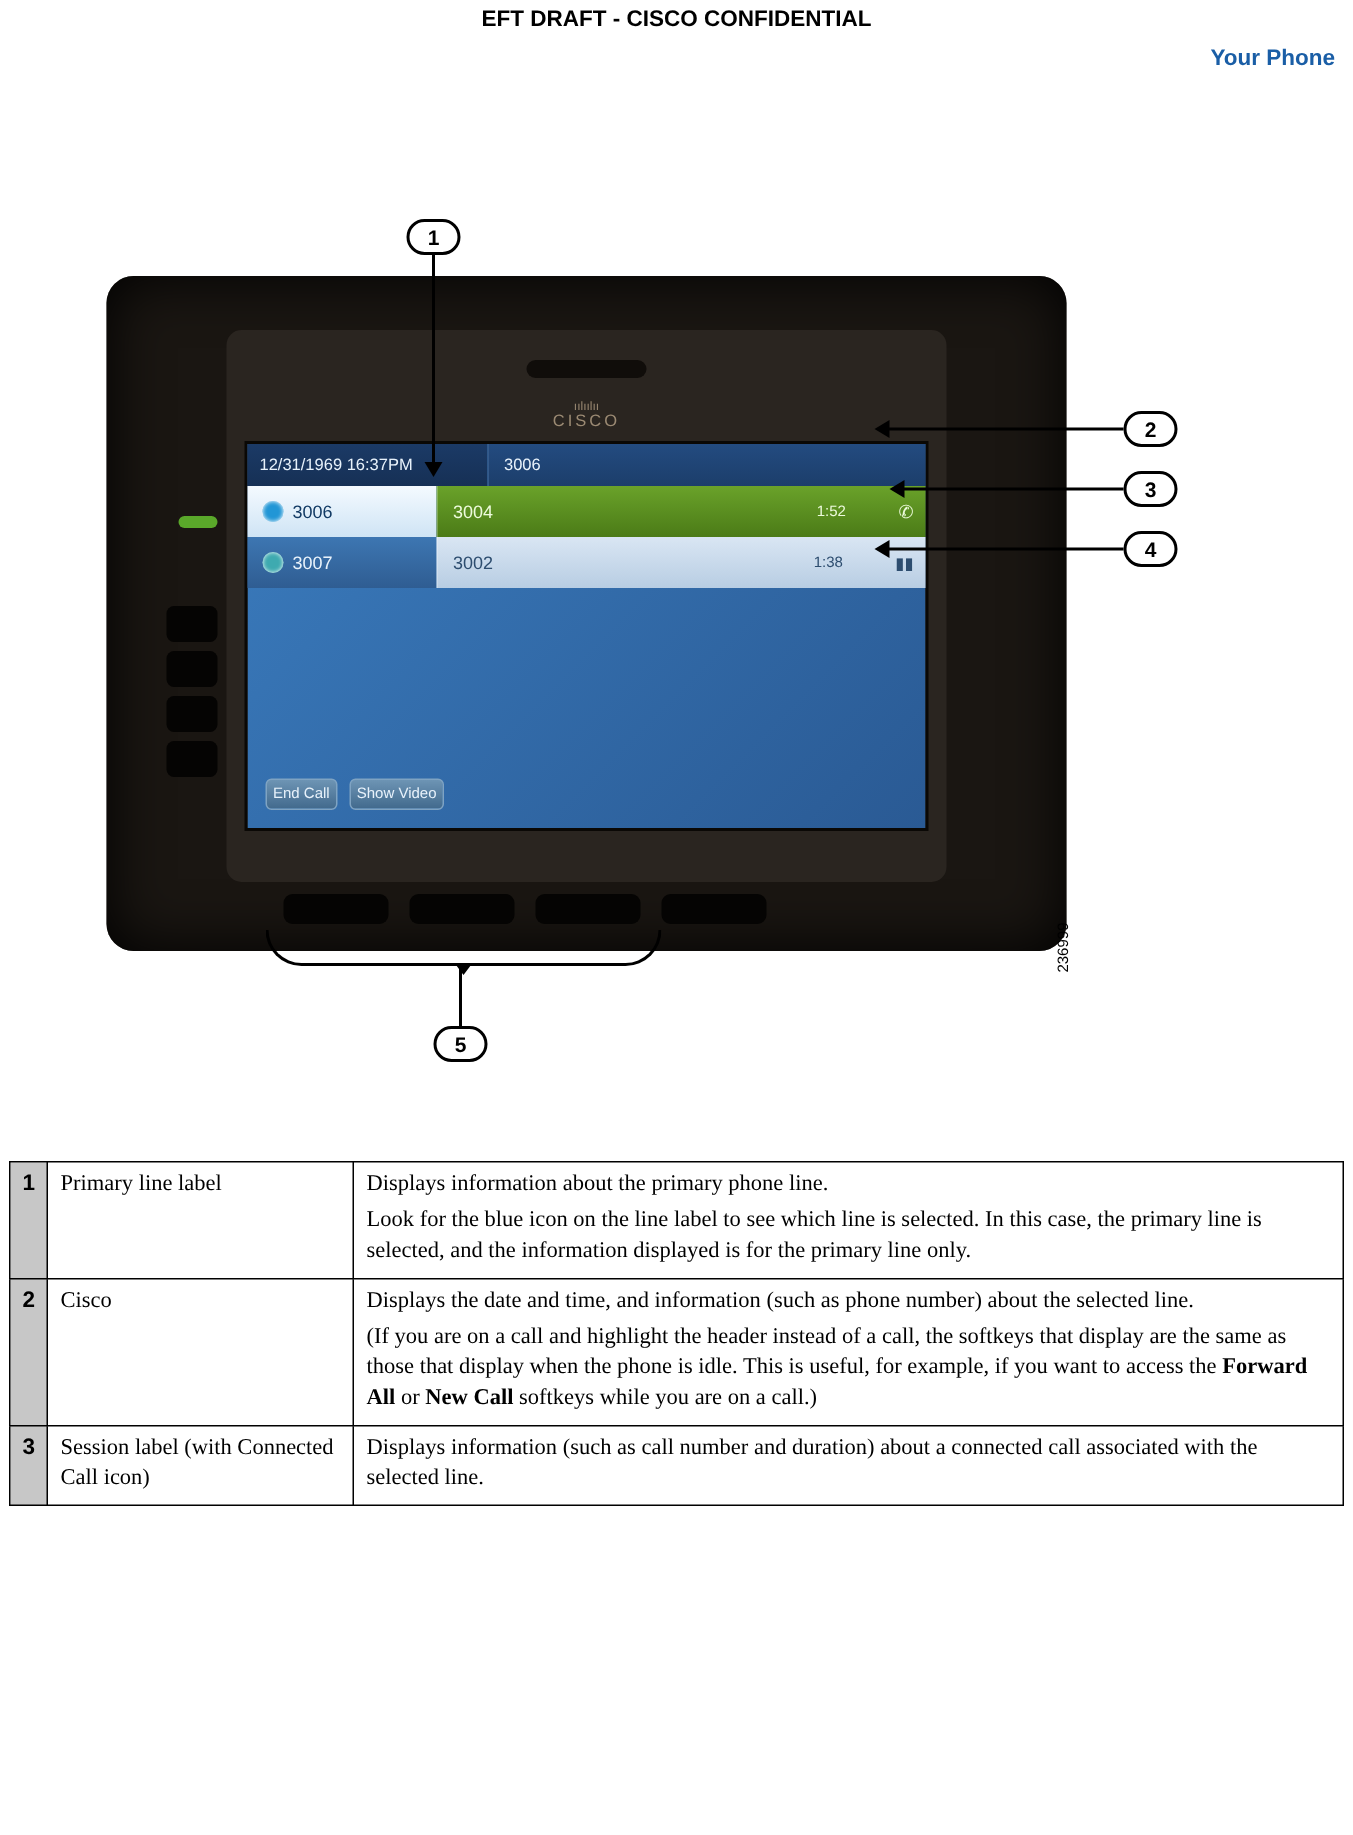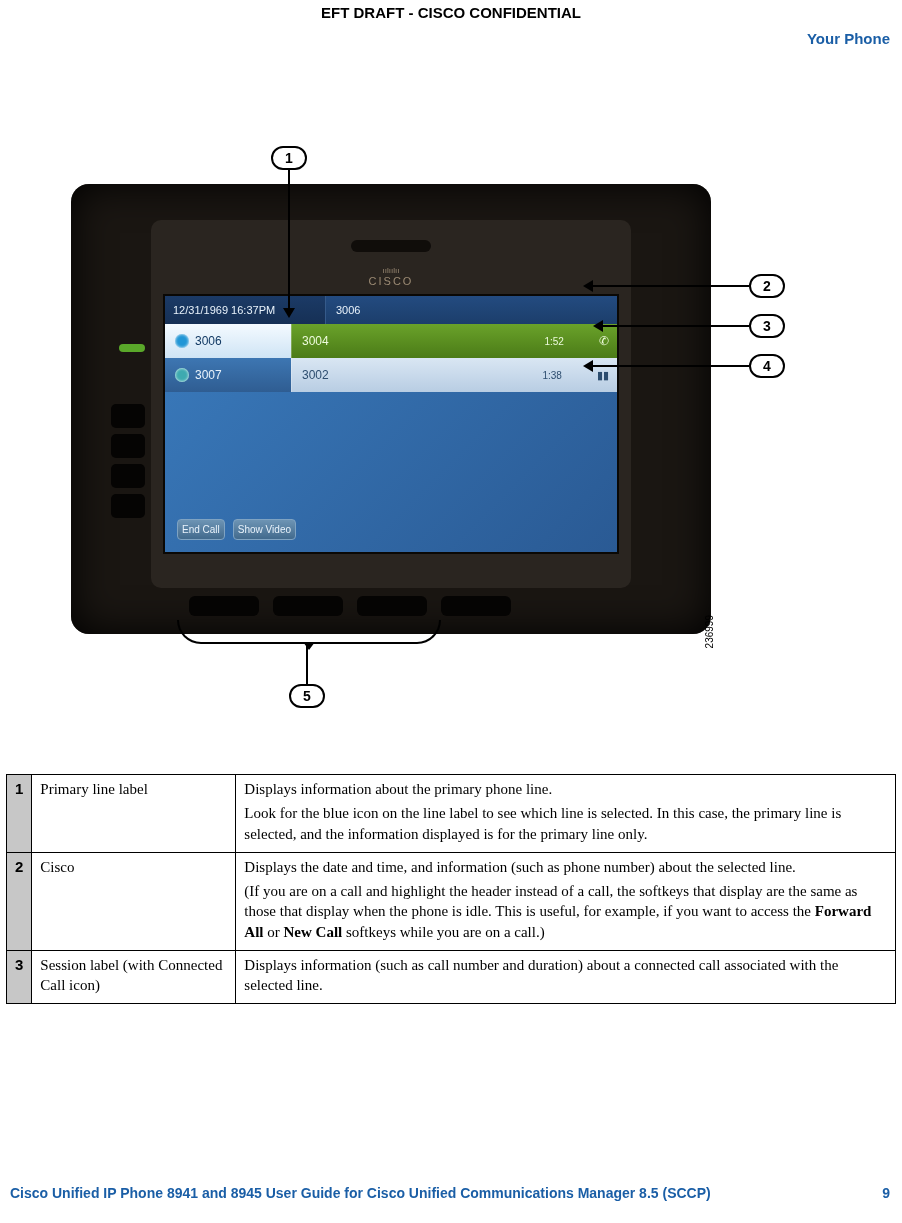--- a/index.html
+++ b/index.html
@@ -417,18 +417,14 @@
     <tr>
       <td class="num-cell">3</td>
       <td class="name-cell">Session label (with Connected Call icon)</td>
       <td class="desc-cell">
         <p>Displays information (such as call number and duration) about a connected call associated with the selected line.</p>
       </td>
     </tr>
   </tbody>
     </table>
 
-  <div class="footer">
-    <span>Cisco Unified IP Phone 8941 and 8945 User Guide for Cisco Unified Communications Manager 8.5 (SCCP)</span>
-    <span>9</span>
-  </div>
 
 </div>
 
 </body></html>

